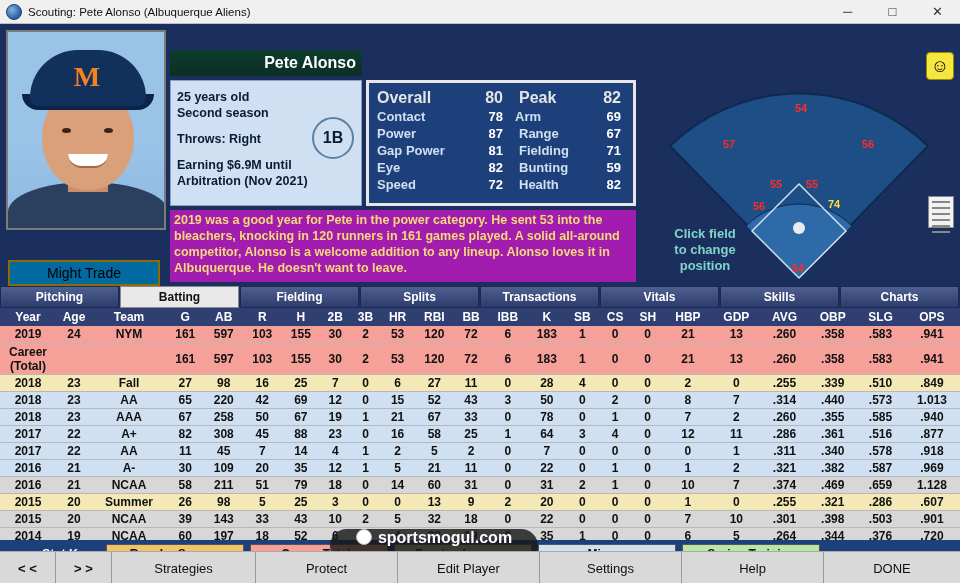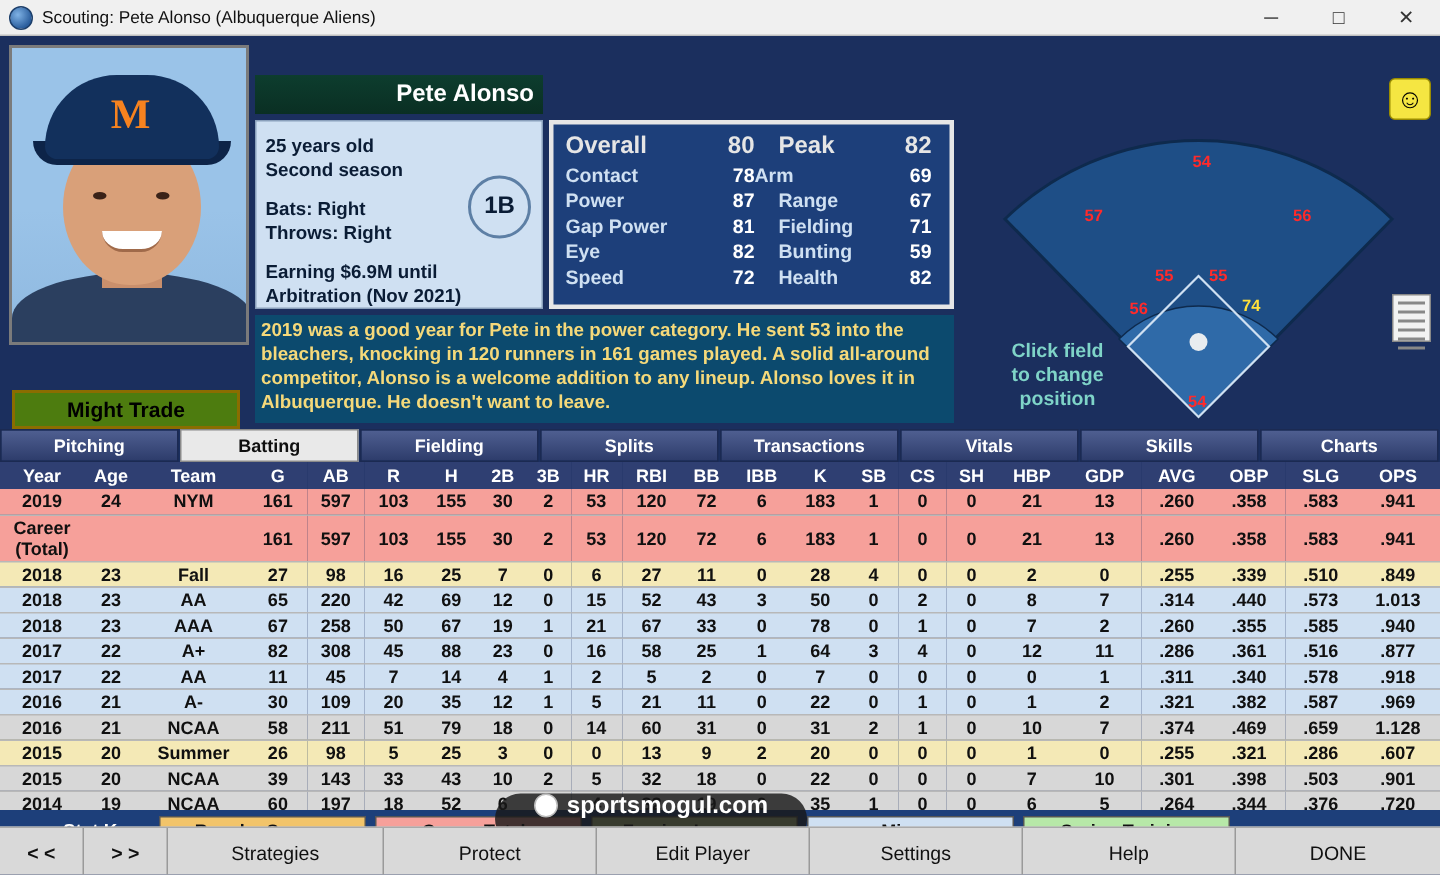--- a/index.html
+++ b/index.html
@@ -119,24 +119,24 @@
     background: #3a2218;
     border-radius: 50%;
   }
   .photo .eye.l { left: 54px; }
   .photo .eye.r { left: 96px; }
   
   .might-trade {
     position: absolute;
     left: 8px; top: 236px;
     width: 152px; height: 26px;
-    background: #4d7c0f;
+    background: #0369a1;
     border: 2px solid #8a6d00;
     color: #000;
-    font-weight: bold;
+    font-weight: normal;
     font-size: 14px;
     display: flex; align-items: center; justify-content: center;
   }
   
   .name-bar {
     position: absolute;
     left: 170px; top: 26px;
     width: 192px; height: 26px;
     background: linear-gradient(#0d3d2e, #0a2f23);
     color: #fff;
@@ -220,21 +220,21 @@
   .rat-row.head .lbl, .rat-row.head .val {
     font-size: 16px;
     color: #e5e5e5;
     line-height: 21px;
   }
   
   .desc {
     position: absolute;
     left: 170px; top: 186px;
     width: 466px; height: 72px;
-    background: #0c4a6e;
+    background: #a21caf;
     color: #f5d97a;
     font-size: 12.5px;
     font-weight: bold;
     line-height: 16px;
     padding: 2px 4px;
   }
   
   .field {
     position: absolute;
     left: 640px; top: 56px;
@@ -416,39 +416,38 @@
 
     <div class="might-trade">Might Trade</div>
 
     <div class="name-bar">Pete Alonso</div>
     <div class="smiley">☺</div>
 
     <div class="bio">
       <div>25 years old</div>
       <div>Second season</div>
       <div style="height:10px"></div>
-      <div>Bats: Right</div>
       <div>Throws: Right</div>
       <div style="height:10px"></div>
       <div>Earning $6.9M until</div>
       <div>Arbitration (Nov 2021)</div>
     </div>
     <div class="pos-circle">1B</div>
 
     <div class="ratings">
       <div class="rat-row head">
         <span class="lbl">Overall</span>
         <span class="val">80</span>
         <span class="lbl" style="width:80px;padding-left:16px;">Peak</span>
         <span class="val">82</span>
       </div>
       <div class="rat-row">
         <span class="lbl">Contact</span>
         <span class="val">78</span>
-        <span class="lbl" style="width:80px;padding-left:0;">Arm</span>
+        <span class="lbl" style="width:80px;padding-left:12px;">Arm</span>
         <span class="val">69</span>
       </div>
       <div class="rat-row">
         <span class="lbl">Power</span>
         <span class="val">87</span>
         <span class="lbl" style="width:80px;padding-left:16px;">Range</span>
         <span class="val">67</span>
       </div>
       <div class="rat-row">
         <span class="lbl">Gap Power</span>

